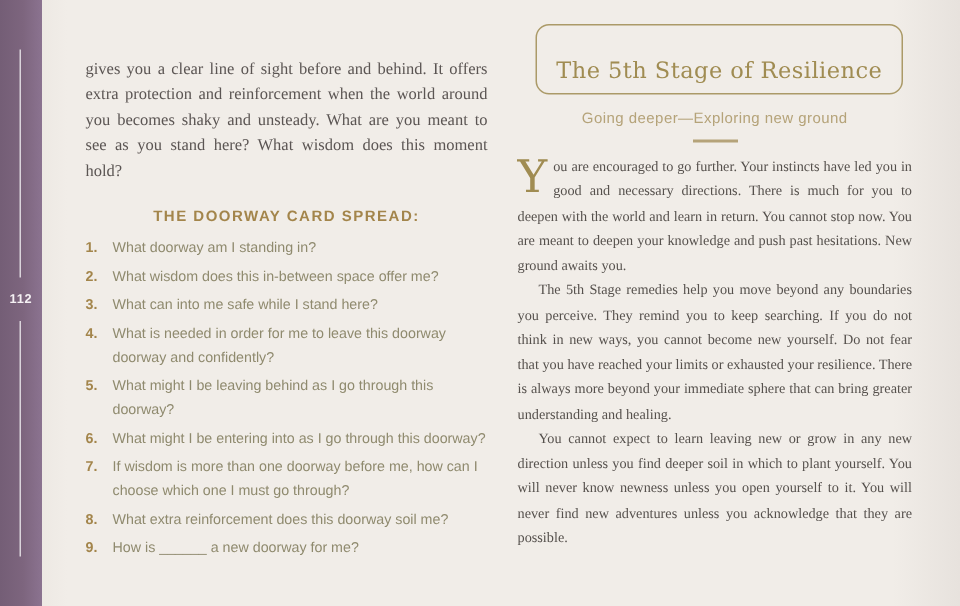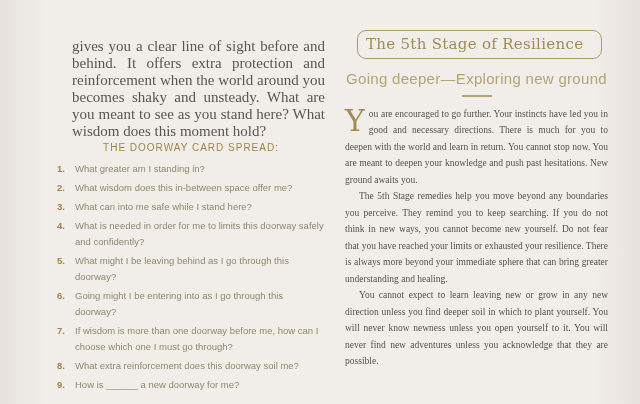--- a/index.html
+++ b/index.html
@@ -49,29 +49,28 @@
     text-align:center;
     font-family:"Liberation Sans", sans-serif;
     font-size:8.5px;font-weight:bold;letter-spacing:0.5px;
     color:var(--page-num);
   }
   
   .page-left{
     position:absolute;left:57px;top:38px;width:268px;
   }
   .body-para{
-    font-size:15px;line-height:17px;color:var(--body-text);
+    font-size:11px;line-height:17px;color:var(--body-text);
     text-align:justify;
-    margin-left:15px;
   }
   .spread-heading{
-    margin-top:2px;
+    margin-top:16px;
     text-align:center;
     font-family:"Liberation Sans", sans-serif;
-    font-size:10px;font-weight:normal;letter-spacing:1px;
+    font-size:10px;font-weight:bold;letter-spacing:1px;
     color:var(--gold-deep);
   }
   .questions{
     list-style:none;
     margin-top:8px;
     font-family:"Liberation Sans", sans-serif;
     font-size:9.5px;line-height:16px;
     color:var(--list-text);
   }
   .questions li{
@@ -82,37 +81,37 @@
     flex:0 0 18px;
     font-weight:bold;
     color:var(--gold-deep);
   }
   .qtext{flex:1;}
   
   .page-right{
     position:absolute;left:345px;top:0;width:263px;
   }
   .title-box{
-    margin:30px 6px 0 12px;
+    margin:16px 6px 0 12px;
     border:1.5px solid #ab9a68;
     border-radius:9px;
-    padding:4px 8px 5px;
-    text-align:left;
+    padding:21px 8px 5px;
+    text-align:center;
   }
   .title-box span{
     font-family:"DejaVu Serif", serif;
     font-size:15px;
     color:var(--gold);
     letter-spacing:0.3px;
   }
   .subtitle{
     margin-top:11px;
     text-align:center;
     font-family:"Liberation Sans", sans-serif;
-    font-size:15px;letter-spacing:0.3px;
+    font-size:10px;letter-spacing:0.3px;
     color:var(--gold-light);
   }
   .divider{
     width:30px;height:1.5px;
     background:var(--gold-light);
     margin:8px auto 0;
   }
   .rp{
     font-size:9.5px;line-height:16.5px;color:#56514d;
     text-align:justify;
@@ -125,48 +124,53 @@
     font-size:30px;line-height:26px;
     padding:2px 4px 0 0;
     color:var(--gold);
   }
 </style>
 </head>
 <body>
 
 <div class="spread">
 
+  <div class="strip strip-left">
+    <div class="vline top"></div>
+    <div class="pagenum">112</div>
+    <div class="vline bottom"></div>
+  </div>
 
   <div class="page-left">
     <p class="body-para">gives you a clear line of sight before and behind. It offers extra protection and reinforcement when the world around you becomes shaky and unsteady. What are you meant to see as you stand here? What wisdom does this moment hold?</p>
     <h2 class="spread-heading">THE DOORWAY CARD SPREAD:</h2>
     <ol class="questions">
       <li>
         <span class="qnum">1.</span>
-        <span class="qtext">What greater am I standing in?</span>
+        <span class="qtext">What doorway am I standing in?</span>
       </li>
       <li>
         <span class="qnum">2.</span>
         <span class="qtext">What wisdom does this in-between space offer me?</span>
       </li>
       <li>
         <span class="qnum">3.</span>
         <span class="qtext">What can into me safe while I stand here?</span>
       </li>
       <li>
         <span class="qnum">4.</span>
-        <span class="qtext">What is needed in order for me to limits this doorway safely and confidently?</span>
+        <span class="qtext">What is needed in order for me to leave this doorway doorway and confidently?</span>
       </li>
       <li>
         <span class="qnum">5.</span>
         <span class="qtext">What might I be leaving behind as I go through this doorway?</span>
       </li>
       <li>
         <span class="qnum">6.</span>
-        <span class="qtext">Going might I be entering into as I go through this doorway?</span>
+        <span class="qtext">What might I be entering into as I go through this doorway?</span>
       </li>
       <li>
         <span class="qnum">7.</span>
         <span class="qtext">If wisdom is more than one doorway before me, how can I choose which one I must go through?</span>
       </li>
       <li>
         <span class="qnum">8.</span>
         <span class="qtext">What extra reinforcement does this doorway soil me?</span>
       </li>
       <li>

